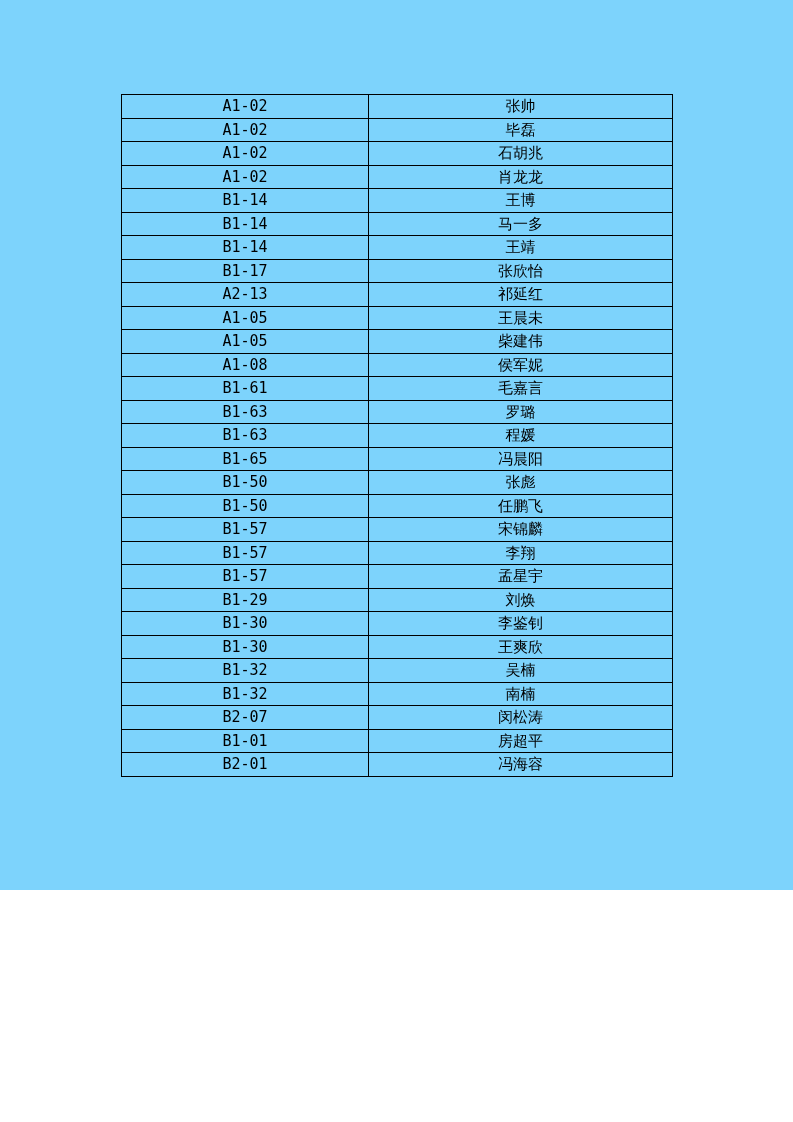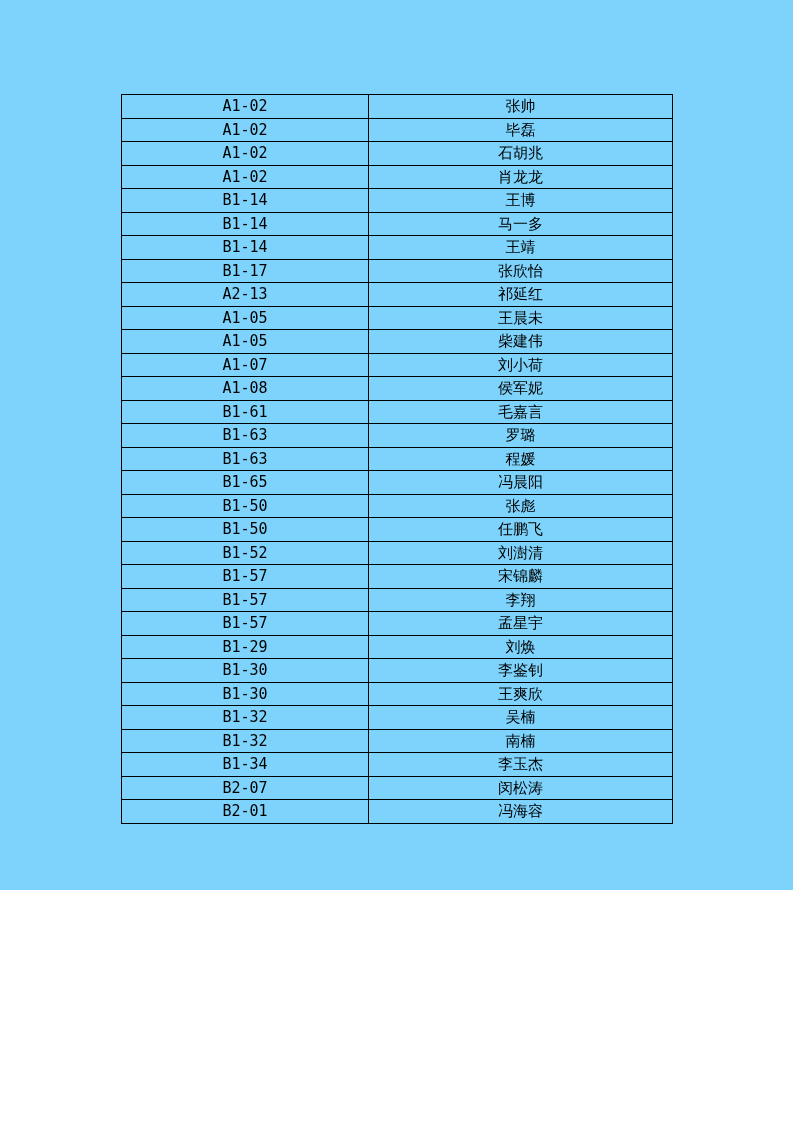--- a/index.html
+++ b/index.html
@@ -90,24 +90,20 @@
   </tr>
         <tr>
     <td class="code-cell">A1-05</td>
     <td class="name-cell">王晨未</td>
   </tr>
         <tr>
     <td class="code-cell">A1-05</td>
     <td class="name-cell">柴建伟</td>
   </tr>
         <tr>
-    <td class="code-cell">A1-07</td>
-    <td class="name-cell">刘小荷</td>
-  </tr>
-        <tr>
     <td class="code-cell">A1-08</td>
     <td class="name-cell">侯军妮</td>
   </tr>
         <tr>
     <td class="code-cell">B1-61</td>
     <td class="name-cell">毛嘉言</td>
   </tr>
         <tr>
     <td class="code-cell">B1-63</td>
     <td class="name-cell">罗璐</td>
@@ -120,24 +116,20 @@
     <td class="code-cell">B1-65</td>
     <td class="name-cell">冯晨阳</td>
   </tr>
         <tr>
     <td class="code-cell">B1-50</td>
     <td class="name-cell">张彪</td>
   </tr>
         <tr>
     <td class="code-cell">B1-50</td>
     <td class="name-cell">任鹏飞</td>
-  </tr>
-        <tr>
-    <td class="code-cell">B1-52</td>
-    <td class="name-cell">刘澍清</td>
   </tr>
         <tr>
     <td class="code-cell">B1-57</td>
     <td class="name-cell">宋锦麟</td>
   </tr>
         <tr>
     <td class="code-cell">B1-57</td>
     <td class="name-cell">李翔</td>
   </tr>
         <tr>
@@ -158,26 +150,26 @@
   </tr>
         <tr>
     <td class="code-cell">B1-32</td>
     <td class="name-cell">吴楠</td>
   </tr>
         <tr>
     <td class="code-cell">B1-32</td>
     <td class="name-cell">南楠</td>
   </tr>
         <tr>
-    <td class="code-cell">B1-34</td>
-    <td class="name-cell">李玉杰</td>
+    <td class="code-cell">B2-07</td>
+    <td class="name-cell">闵松涛</td>
   </tr>
         <tr>
-    <td class="code-cell">B2-07</td>
-    <td class="name-cell">闵松涛</td>
+    <td class="code-cell">B1-01</td>
+    <td class="name-cell">房超平</td>
   </tr>
         <tr>
     <td class="code-cell">B2-01</td>
     <td class="name-cell">冯海容</td>
   </tr>
       </tbody>
   </table>
 </div>
 
 </body></html>

